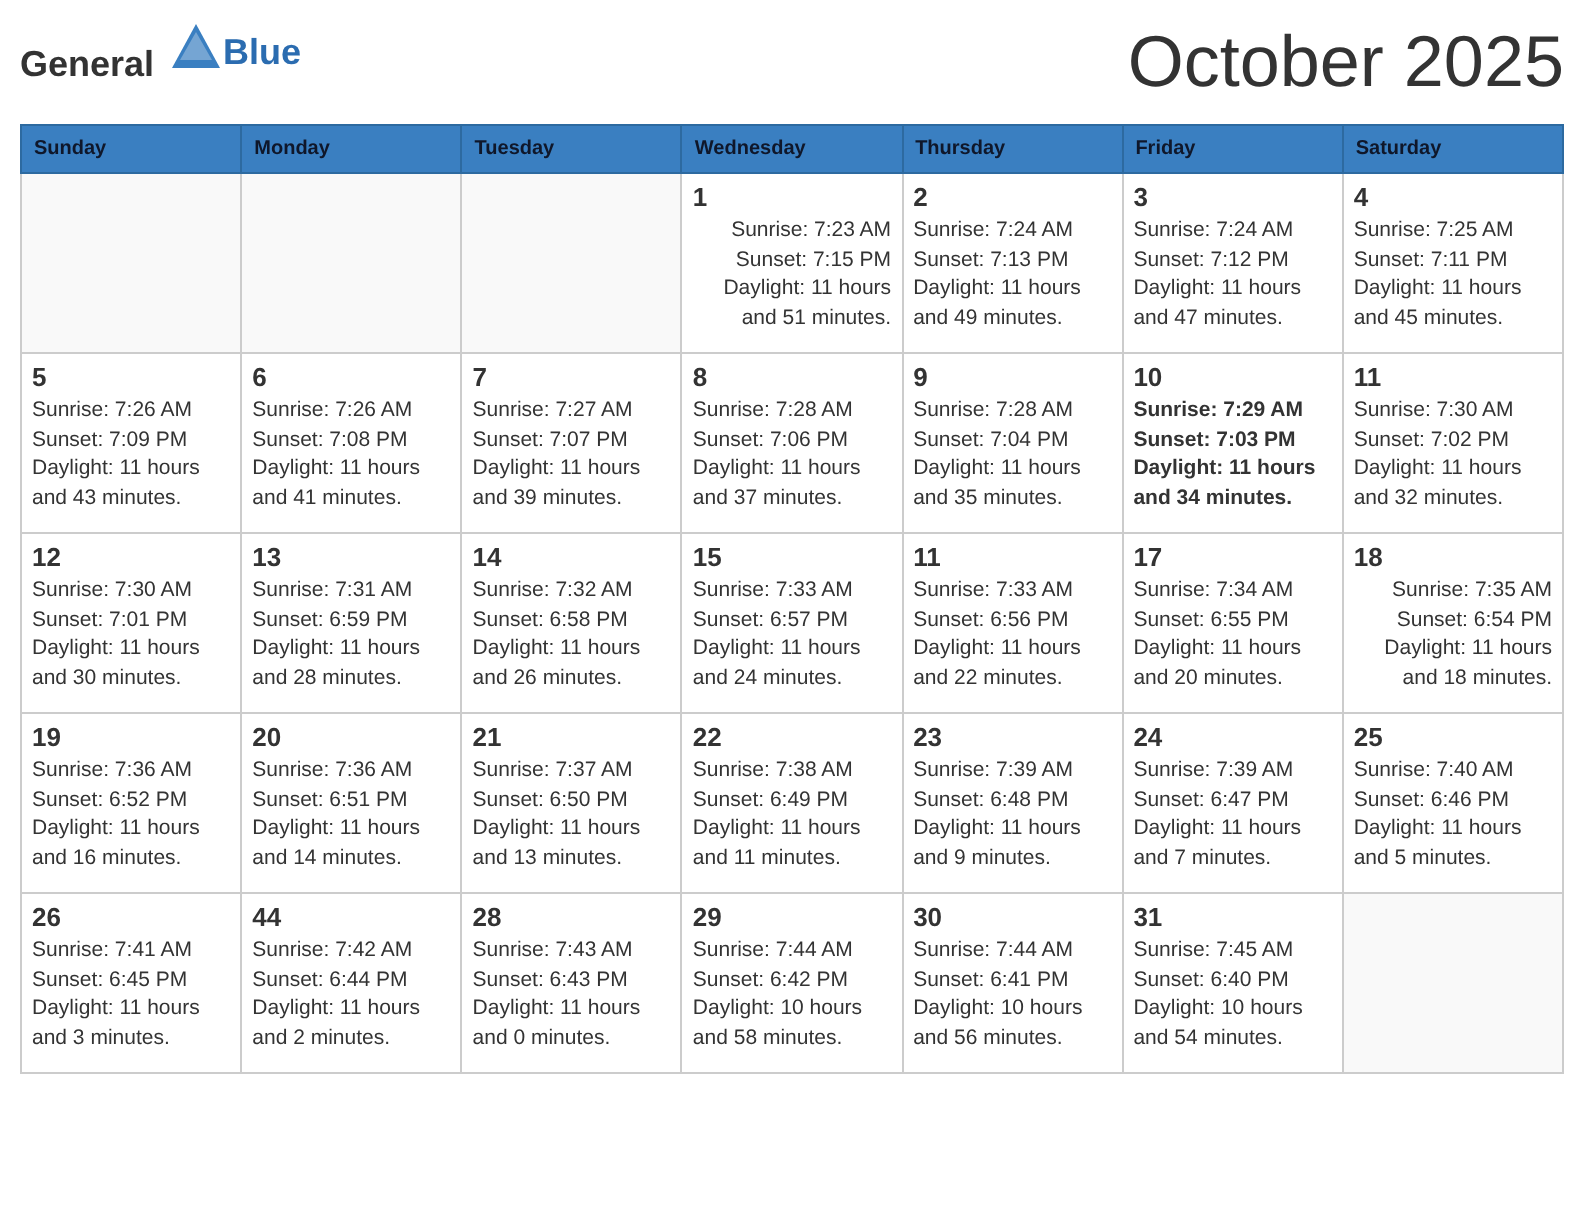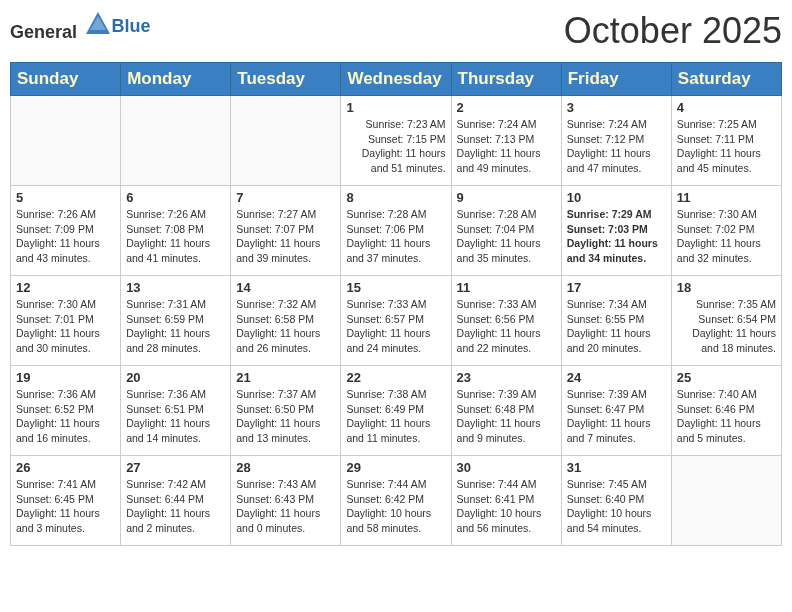--- a/index.html
+++ b/index.html
@@ -47,24 +47,24 @@
       font-size: 15px;
       color: #555;
     }
     .calendar {
       width: 100%;
       border-collapse: collapse;
       border: 1px solid #ccc;
     }
     .calendar th {
       background-color: #3a7fc1;
-      color: #fef9c3;
+      color: #0f172a;
       text-align: left;
       padding: 6px 6px;
-      font-size: 17px;
+      font-size: 10px;
       border: 1px solid #2d6aa0;
     }
     .calendar td {
       vertical-align: top;
       border: 1px solid #ccc;
       padding: 4px 5px;
       width: calc(100%/7);
       min-height: 80px;
       font-size: 11px;
       color: #333;
@@ -283,21 +283,21 @@
         </td>
       </tr>
       <tr class="week-row">
         <td>
           <div class="day-number">26</div>
           <div class="day-info" style="white-space: pre-line;">Sunrise: 7:41 AM
 Sunset: 6:45 PM
 Daylight: 11 hours and 3 minutes.</div>
         </td>
         <td>
-          <div class="day-number">27</div>
+          <div class="day-number">44</div>
           <div class="day-info" style="white-space: pre-line;">Sunrise: 7:42 AM
 Sunset: 6:44 PM
 Daylight: 11 hours and 2 minutes.</div>
         </td>
         <td>
           <div class="day-number">28</div>
           <div class="day-info" style="white-space: pre-line;">Sunrise: 7:43 AM
 Sunset: 6:43 PM
 Daylight: 11 hours and 0 minutes.</div>
         </td>

